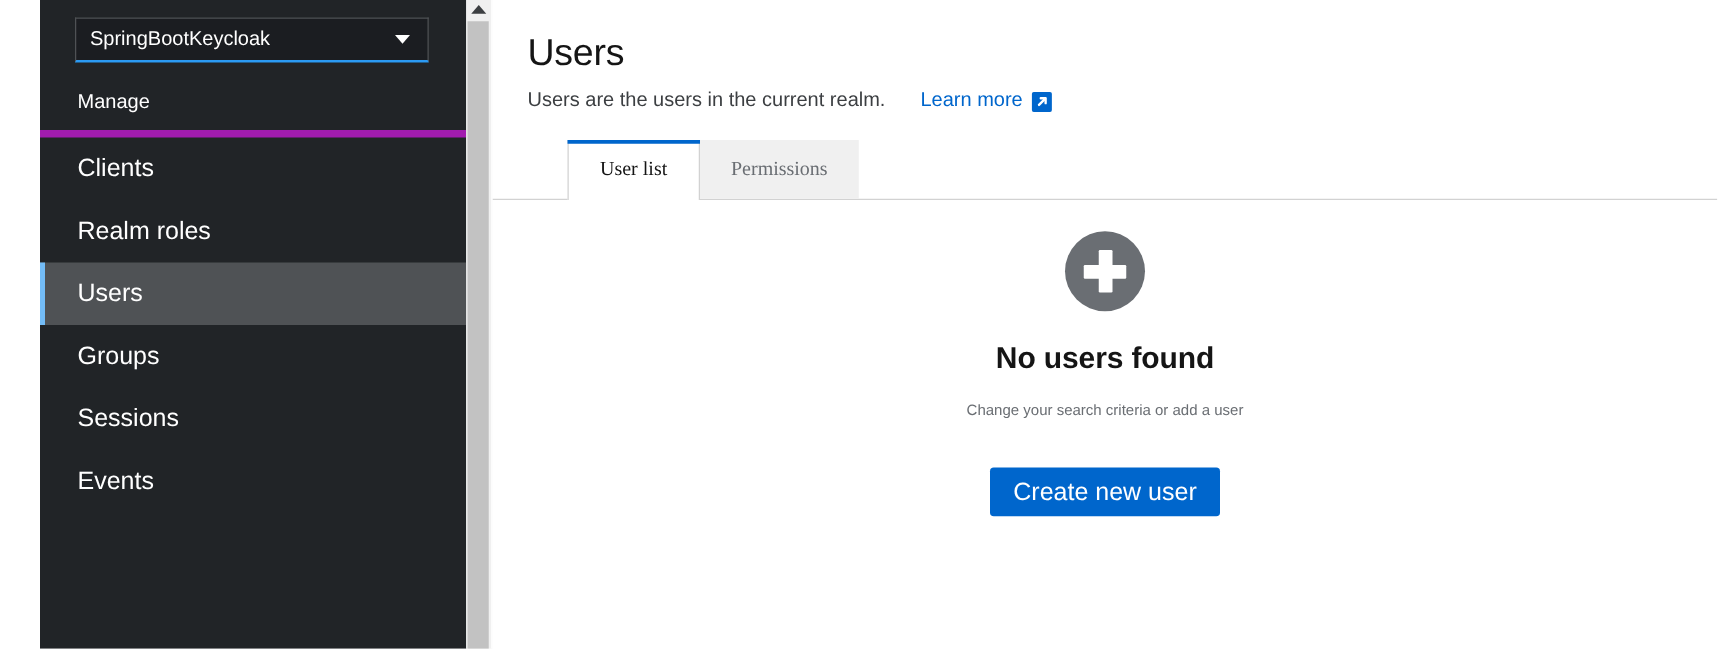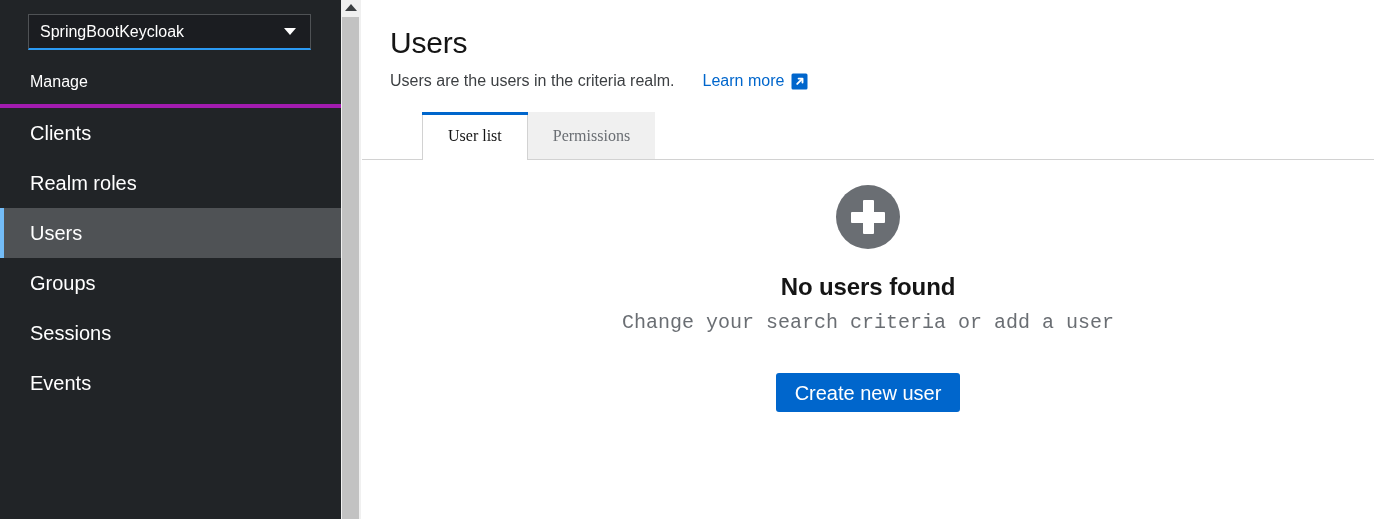--- a/index.html
+++ b/index.html
@@ -12,20 +12,21 @@
     background: #ffffff;
     font-family: "Liberation Sans", sans-serif;
   }
 
   #app {
     position: relative;
     width: 1374px;
     height: 519px;
     display: flex;
     background: #ffffff;
+    padding-left: 32px;
   }
 
   
   .sidebar {
     width: 341px;
     height: 519px;
     background: #212427;
     flex: 0 0 341px;
     display: flex;
     flex-direction: column;
@@ -63,21 +64,21 @@
     border-top: 7px solid #ffffff;
     margin-left: 8px;
     margin-right: 4px;
     flex: 0 0 auto;
   }
 
   .nav-section-header {
     color: #ffffff;
     font-size: 16px;
     padding: 12px 0 14px 30px;
-    border-bottom: 4px solid #a21caf;
+    border-bottom: 6px solid #a21caf;
     line-height: 1;
   }
 
   .nav-list { list-style: none; }
 
   .nav-item {
     position: relative;
     height: 50px;
     display: flex;
     align-items: center;
@@ -260,24 +261,23 @@
 
   .empty-title {
     margin-top: 24px;
     font-size: 24px;
     font-weight: 700;
     color: #151515;
     letter-spacing: -0.1px;
   }
 
   .empty-body {
-    margin-top: 10px;
-    font-size: 20px;
+    margin-top: 20px;
+    font-size: 12px;
     color: #6a6e73;
-    font-family: Liberation Mono, monospace;
   }
 
   .primary-button {
     margin-top: 39px;
     background: #0066cc;
     color: #ffffff;
     border: none;
     border-radius: 3px;
     padding: 0 19px;
     height: 39px;
@@ -329,21 +329,21 @@
     <div class="scroll-arrow-up"></div>
     <div class="scroll-thumb"></div>
   </div>
 
   <main class="content">
 
     <header class="page-header">
       <h1 class="page-title">Users</h1>
 
       <div class="page-subtitle-row">
-        <span class="page-subtitle">Users are the users in the criteria realm.</span>
+        <span class="page-subtitle">Users are the users in the current realm.</span>
 
         <a class="learn-more-link" href="#">
           <span>Learn more</span>
           <span class="ext-link-icon">
             <svg width="17" height="17" viewBox="0 0 17 17" xmlns="http://www.w3.org/2000/svg">
               <rect x="0.5" y="0.5" width="16" height="16" rx="1.5" fill="#0066cc"></rect>
               <path d="M6.2 10.9 L11.0 6.1" stroke="#ffffff" stroke-width="1.9" stroke-linecap="round"></path>
               <path d="M7.6 5.6 L11.5 5.6 L11.5 9.5" stroke="#ffffff" stroke-width="1.9" fill="none" stroke-linecap="round" stroke-linejoin="round"></path>
             </svg>
           </span>

